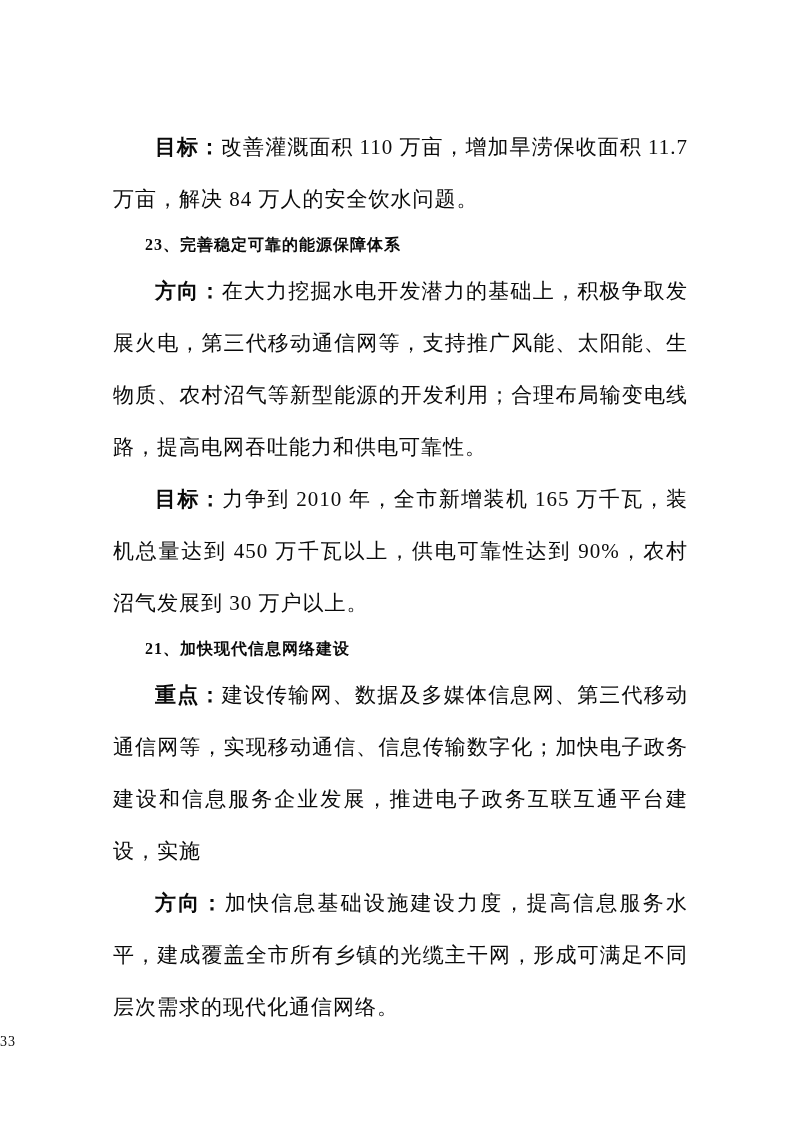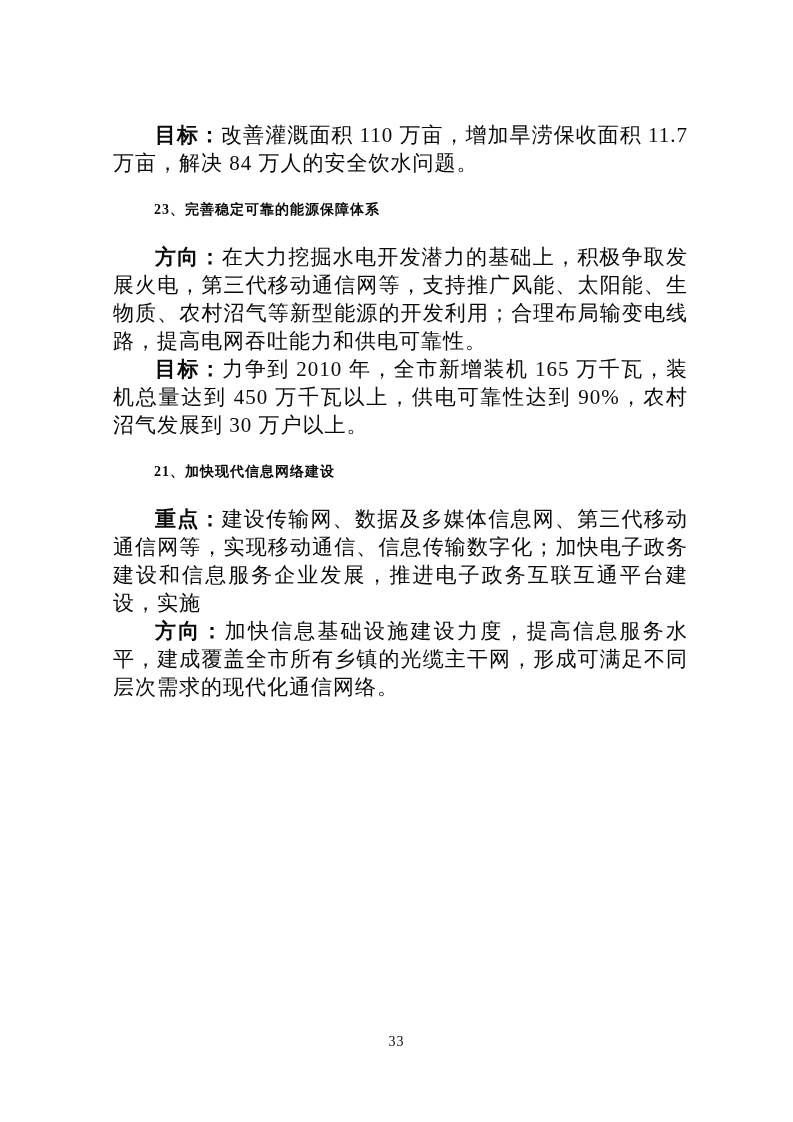--- a/index.html
+++ b/index.html
@@ -17,42 +17,41 @@
   }
   .doc {
     position: absolute;
     top: 121px;
     left: 113px;
     width: 575px;
   }
   .para {
     margin: 0;
     font-size: 21px;
-    line-height: 28px;
+    line-height: 52px;
     letter-spacing: 1px;
     text-align: justify;
     text-indent: 2em;
   }
   .heading {
-    margin: 13px;
-    font-size: 14px;
+    margin: 0;
+    font-size: 16px;
     line-height: 40px;
     letter-spacing: 1px;
     font-weight: bold;
     text-indent: 2em;
   }
   .lead {
     font-weight: bold;
   }
   .page-number {
     position: absolute;
     top: 1034px;
     left: 0;
     width: 100%;
-    text-align: center;
     font-size: 14px;
     letter-spacing: 1px;
   }
 </style>
 </head>
 <body>
 
 <div class="doc">
 
   <p class="para"><span class="lead">目标：</span><span>改善灌溉面积 110 万亩，增加旱涝保收面积 11.7 万亩，解决 84 万人的安全饮水问题。</span></p>

